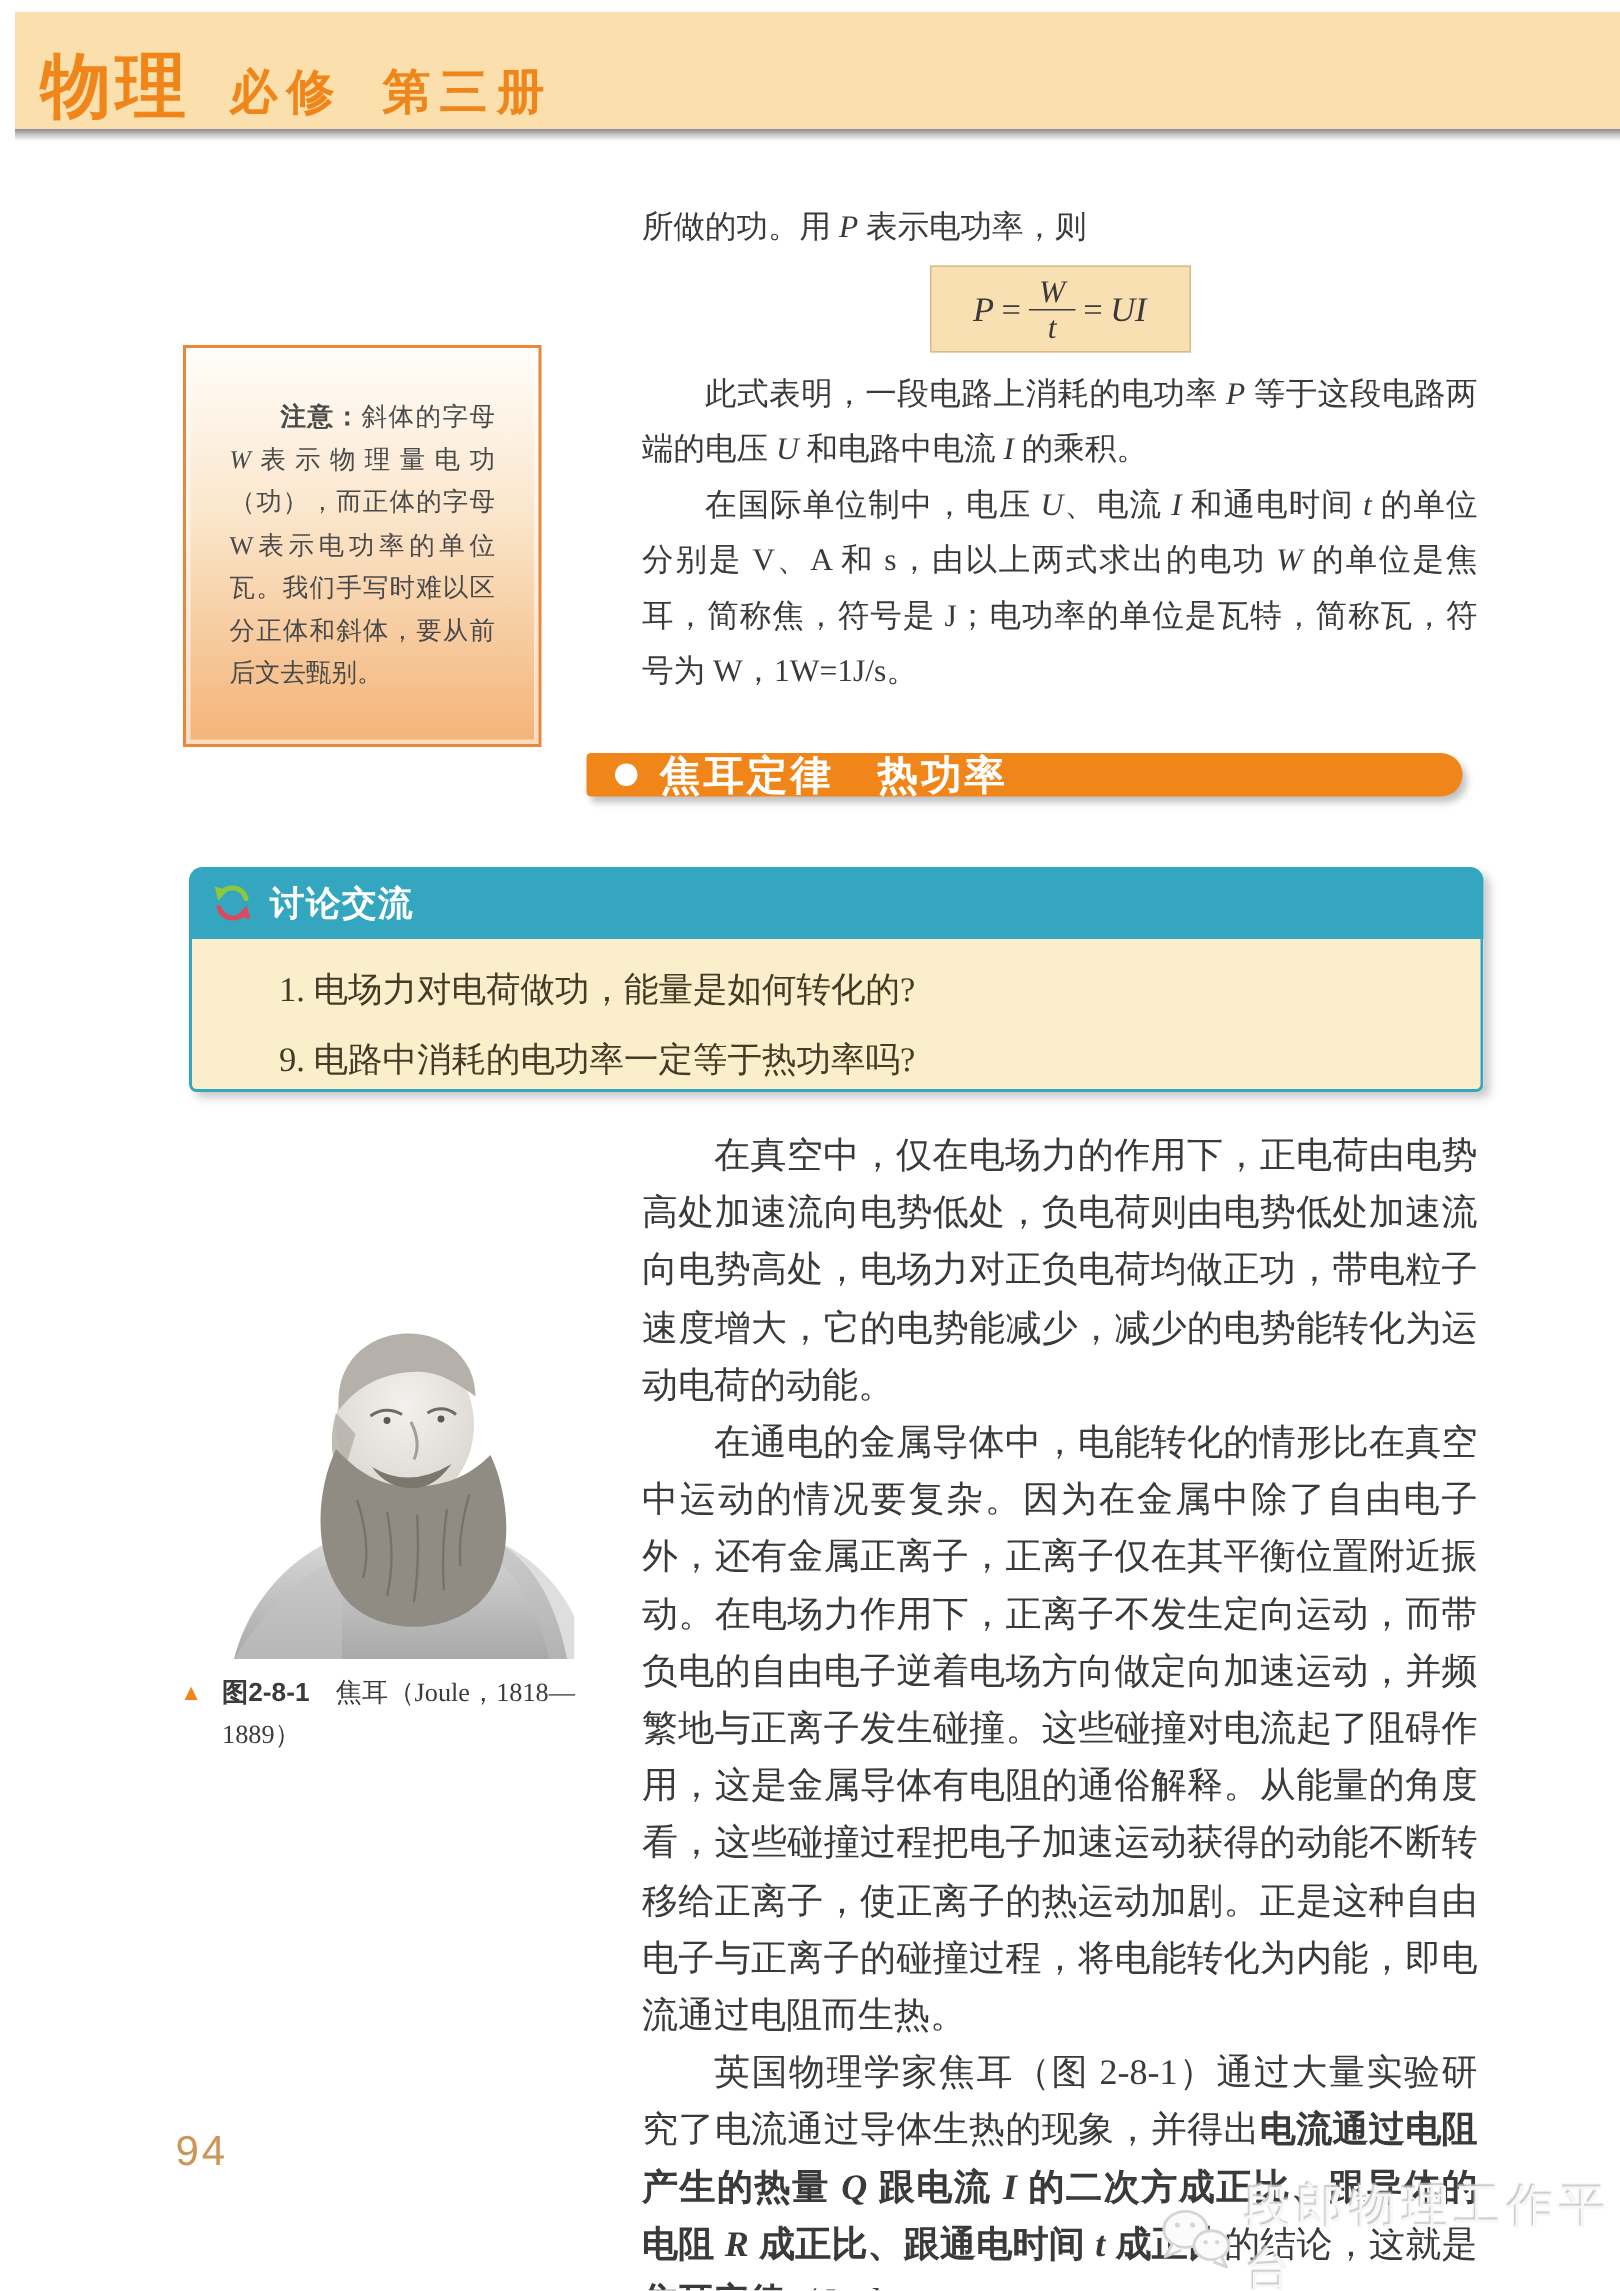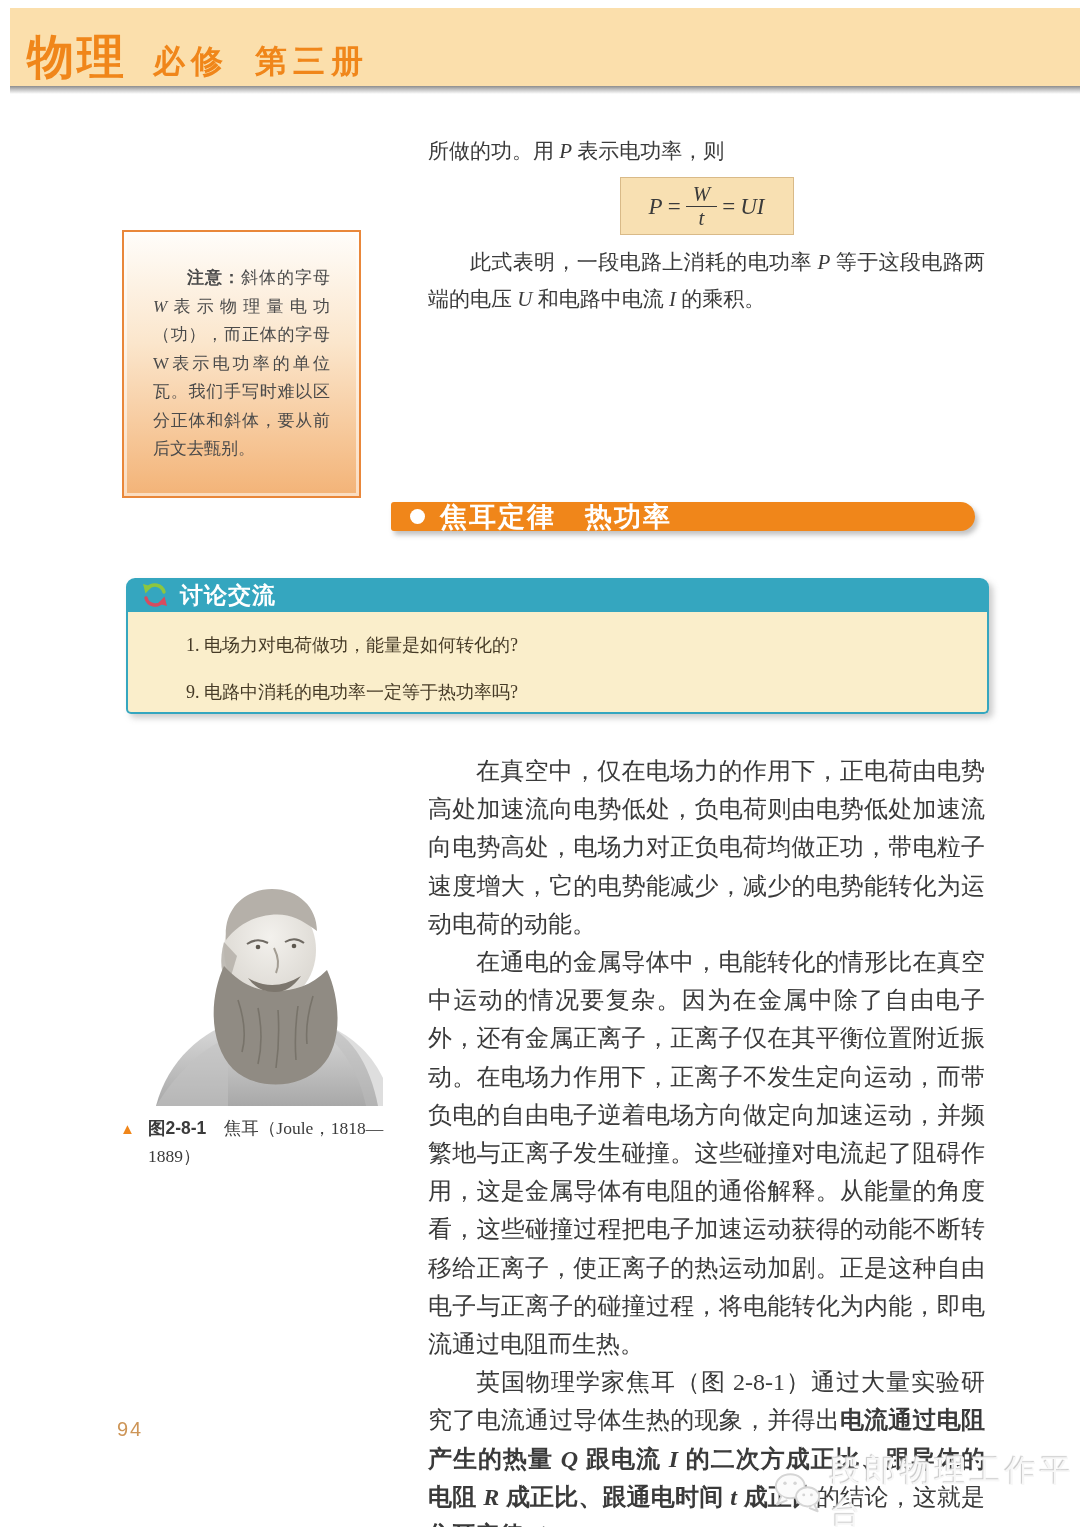--- a/index.html
+++ b/index.html
@@ -42,41 +42,41 @@
   .banner{position:absolute;left:391px;top:502px;width:584px;height:29px;background:#F0861A;
         border-radius:5px 24px 24px 5px;box-shadow:3px 4px 5px rgba(120,120,120,0.45);
         display:flex;align-items:center;padding-left:19px;box-sizing:border-box;}
   .banner .bullet{width:15px;height:15px;border-radius:50%;background:#ffffff;flex:0 0 auto;}
   .banner .banner-label{color:#ffffff;font-family:"Liberation Sans","DejaVu Sans",sans-serif;
         font-weight:700;font-size:27px;margin-left:15px;letter-spacing:2px;}
 
   
   .discussion{position:absolute;left:126px;top:578px;width:863px;box-shadow:4px 4px 6px rgba(110,110,110,0.35);
         border-radius:9px 9px 5px 5px;}
-  .disc-header{height:34px;background:#35A6BF;border-radius:9px 9px 0 0;display:flex;align-items:center;
+  .disc-header{height:48px;background:#35A6BF;border-radius:9px 9px 0 0;display:flex;align-items:center;
         padding-left:15px;}
   .disc-title{color:#ffffff;font-family:"Liberation Sans","DejaVu Sans",sans-serif;font-weight:700;
         font-size:23px;margin-left:11px;letter-spacing:1px;}
   .disc-body{border:2px solid #35A6BF;border-top:none;background:#FAEECB;height:102px;box-sizing:border-box;
         padding:10px 20px 0 58px;border-radius:0 0 5px 5px;}
-  .disc-q{font-size:18px;line-height:47px;color:#453a26;margin:0;}
+  .disc-q{font-size:23px;line-height:47px;color:#453a26;margin:0;}
 
   
   .figure{position:absolute;left:148px;top:878px;width:235px;height:228px;}
   .caption{position:absolute;left:118px;top:1114px;width:280px;padding-left:30px;box-sizing:border-box;
         font-size:17.5px;line-height:28px;color:#3b3b3b;}
   .caption .tri{position:absolute;left:2px;top:1px;color:#F0861A;font-size:15px;font-style:normal;}
 
   
   .body-col{position:absolute;left:428px;top:752px;width:557px;font-size:24px;line-height:38.2px;text-align:justify;}
   .body-col p{margin:0;text-indent:2em;}
 
   
   .page-num{position:absolute;left:117px;top:1418px;font-family:"Liberation Sans","DejaVu Sans",sans-serif;
-        font-size:20px;color:#CD9557;letter-spacing:2px;}
+        font-size:28px;color:#CD9557;letter-spacing:2px;}
   .watermark{position:absolute;left:772px;top:1450px;display:flex;align-items:center;}
   .wm-text{font-family:"Liberation Sans","DejaVu Sans",sans-serif;font-size:31px;letter-spacing:4px;
         color:#f7f7f7;text-shadow:-1px -1px 1px #c7c7c7,1px 1px 0 #ffffff;margin-left:8px;font-weight:400;}
 </style>
 </head>
 <body>
 
 <div class="page">
 
   <div class="band">
@@ -92,20 +92,21 @@
       <span class="seg v">P</span>
       <span class="f-eq">=</span>
       <span class="frac">
         <span class="num seg v">W</span>
         <span class="den seg v">t</span>
       </span>
       <span class="f-eq">=</span>
       <span class="seg v">UI</span>
     </div>
     <p class="indent"><span class="seg">此式表明，一段电路上消耗的电功率 </span><span class="seg v">P</span><span class="seg"> 等于这段电路两端的电压 </span><span class="seg v">U</span><span class="seg"> 和电路中电流 </span><span class="seg v">I</span><span class="seg"> 的乘积。</span></p>
+    <p class="indent"><span class="seg">在国际单位制中，电压 </span><span class="seg v">U</span><span class="seg">、电流 </span><span class="seg v">I</span><span class="seg"> 和通电时间 </span><span class="seg v">t</span><span class="seg"> 的单位分别是 V、A 和 s，由以上两式求出的电功 </span><span class="seg v">W</span><span class="seg"> 的单位是焦耳，简称焦，符号是 J；电功率的单位是瓦特，简称瓦，符号为 W，1W=1J/s。</span></p>
   </div>
 
   <div class="note-box">
     <p class="note-text"><span class="seg b">注意：</span><span class="seg">斜体的字母</span><span class="seg v">W</span><span class="seg">表示物理量电功（功），而正体的字母W表示电功率的单位瓦。我们手写时难以区分正体和斜体，要从前后文去甄别。</span></p>
   </div>
 
   <div class="banner">
     <span class="bullet"></span>
     <span class="banner-label">焦耳定律　热功率</span>
   </div>

